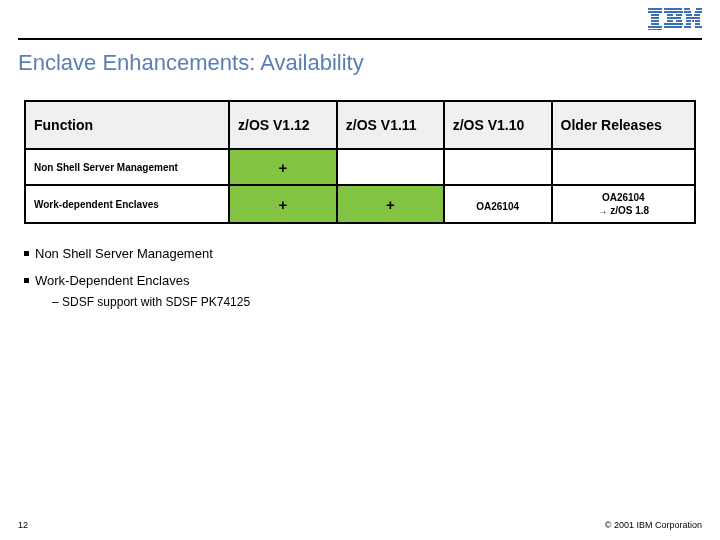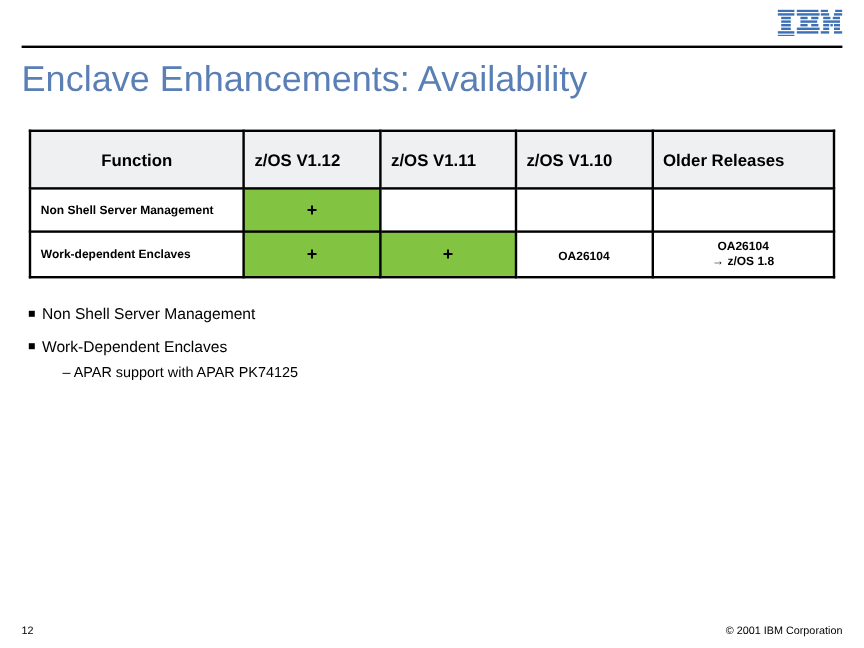--- a/index.html
+++ b/index.html
@@ -19,21 +19,21 @@
     justify-content: flex-end;
     align-items: center;
   }
   .ibm-logo {
     display: flex;
     gap: 1px;
     align-items: center;
   }
   .title {
     color: #5a7fb5;
-    font-size: 30px;
+    font-size: 22px;
     font-weight: 400;
     margin: 10px 18px 24px 18px;
   }
   .tbl-wrap {
     margin: 0 24px 22px 24px;
   }
   table {
     width: 100%;
     border-collapse: collapse;
     border: 2px solid #000;
@@ -44,22 +44,22 @@
     vertical-align: middle;
   }
   th {
     background: #eef0f2;
     font-weight: 700;
     font-size: 14px;
     text-align: left;
     height: 48px;
   }
   th.func-col {
-    text-align: center;
-    width: 178px;
+    text-align: left;
+    width: 204px;
   }
   td.row-label {
     font-size: 10px;
     font-weight: 700;
     text-align: left;
   }
   td.cell {
     text-align: center;
     font-size: 15px;
     font-weight: 700;
@@ -215,19 +215,19 @@
       <span class="sq"></span>
       <span>Non Shell Server Management</span>
     </div>
   </div>
   <div class="sec">
     <div class="sec-h">
       <span class="sq"></span>
       <span>Work-Dependent Enclaves</span>
     </div>
     <ul class="sub">
-      <li>APAR support with APAR PK74125</li>
+      <li>SDSF support with SDSF PK74125</li>
     </ul>
   </div>
 </div>
 
 <div class="pagenum">12</div>
 <div class="copyright">© 2001 IBM Corporation</div>
 
 </body></html>

